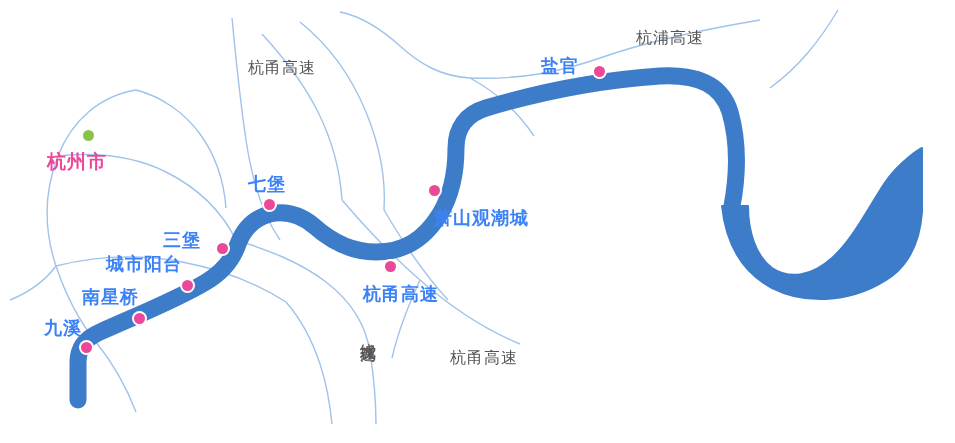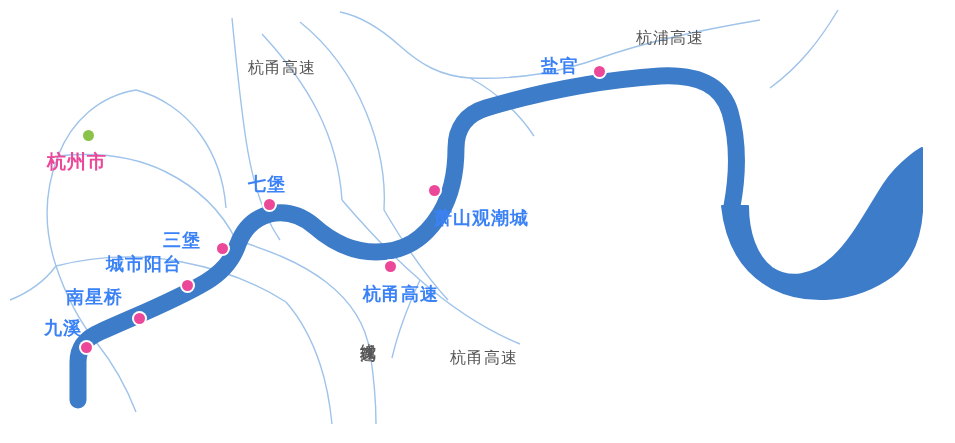--- a/index.html
+++ b/index.html
@@ -121,21 +121,21 @@
   <div class="dot site" style="left:182px; top:280px;"></div>
   <div class="dot site" style="left:134px; top:313px;"></div>
   <div class="dot site" style="left:81px; top:342px;"></div>
 
   <div class="label site-label" style="left:541px; top:57px;">盐官</div>
   <div class="label site-label" style="left:434px; top:209px;">萧山观潮城</div>
   <div class="label site-label" style="left:248px; top:175px;">七堡</div>
   <div class="label site-label" style="left:163px; top:231px;">三堡</div>
   <div class="label site-label" style="left:363px; top:285px;">杭甬高速</div>
   <div class="label site-label" style="left:106px; top:255px;">城市阳台</div>
-  <div class="label site-label" style="left:66px; top:288px;">南星桥</div>
+  <div class="label site-label" style="left:82px; top:288px;">南星桥</div>
   <div class="label site-label" style="left:36px; top:319px;margin-left:8px;">九溪</div>
 
   <div class="label road-label" style="left:636px; top:30px;">杭浦高速</div>
   <div class="label road-label" style="left:248px; top:60px;">杭甬高速</div>
   <div class="label road-label" style="left:450px; top:322px;margin-top:28px;">杭甬高速</div>
   <div class="label road-label vertical" style="left:358px; top:330px;">绕城高速</div>
 
 </div>
 
 </body></html>

